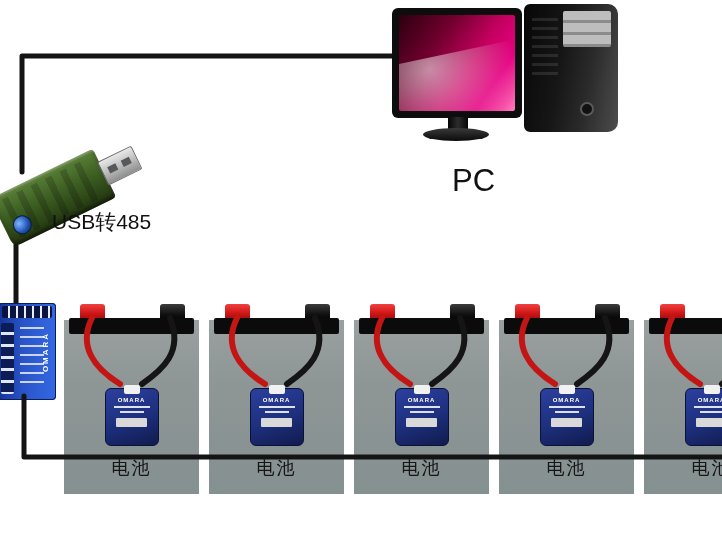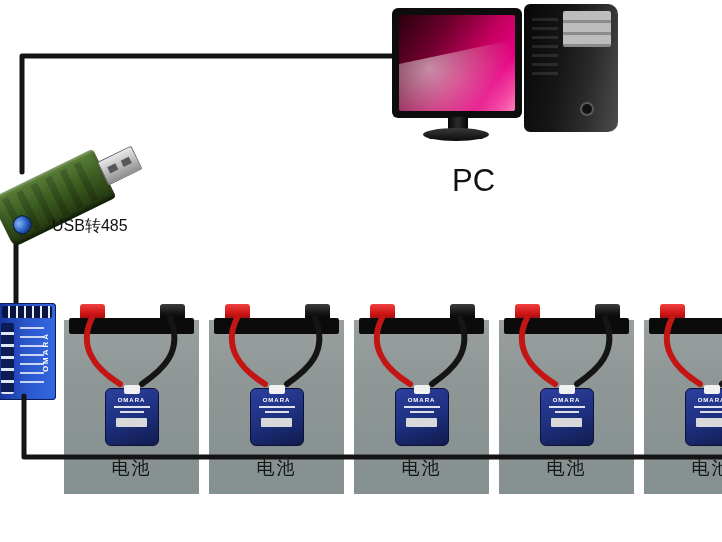--- a/index.html
+++ b/index.html
@@ -41,21 +41,21 @@
     background:linear-gradient(180deg,#5a8038 0%,var(--converter-green,#3c5e22) 45%,#22350f 100%);
     box-shadow:inset 0 2px 2px rgba(255,255,255,.25), inset 0 -3px 4px rgba(0,0,0,.5);}
   .conv-stripes{position:absolute;left:10px;top:6px;right:10px;bottom:6px;
     background:repeating-linear-gradient(90deg,rgba(0,0,0,.18) 0 7px,rgba(0,0,0,0) 7px 16px);}
   .conv-logo{position:absolute;left:8px;bottom:7px;width:17px;height:17px;border-radius:50%;
     background:radial-gradient(circle at 35% 35%,#7fb6ff,#1c4fae 60%,#0a285e);border:1px solid #0a1d40;}
   .conv-usb{position:absolute;left:112px;top:14px;width:38px;height:26px;border:1px solid #6e6e6e;border-radius:2px;
     background:linear-gradient(180deg,#e8e8e8,#b9b9b9 55%,#8f8f8f);box-sizing:border-box;}
   .conv-usb:before,.conv-usb:after{content:"";position:absolute;top:8px;width:9px;height:7px;background:#55595c;}
   .conv-usb:before{left:6px;} .conv-usb:after{right:6px;}
-  .converter-label{position:absolute;left:52px;top:216px;font-size:16px;color:#111;z-index:4;}
+  .converter-label{position:absolute;left:52px;top:208px;font-size:21px;color:#111;z-index:4;}
 
   
   #din-module{position:absolute;left:-2px;top:303px;width:58px;height:97px;z-index:3;border-radius:4px;
     background:linear-gradient(90deg,#14339b 0%,var(--module-blue,#2a55c9) 45%,#3468e3 100%);
     box-shadow:inset 0 0 0 1px #0c1c55;}
   .module-pins{position:absolute;left:4px;right:4px;top:3px;height:12px;border-radius:2px;
     background:repeating-linear-gradient(90deg,#091540 0 6px,#e9eef8 6px 8px);}
   .module-terms{position:absolute;left:3px;top:20px;bottom:6px;width:13px;border-radius:2px;
     background:repeating-linear-gradient(180deg,#0c1c55 0 9px,#dfe6f5 9px 12px);}
   .module-brand{position:absolute;right:6px;top:50%;transform:translateY(-50%) rotate(180deg);

